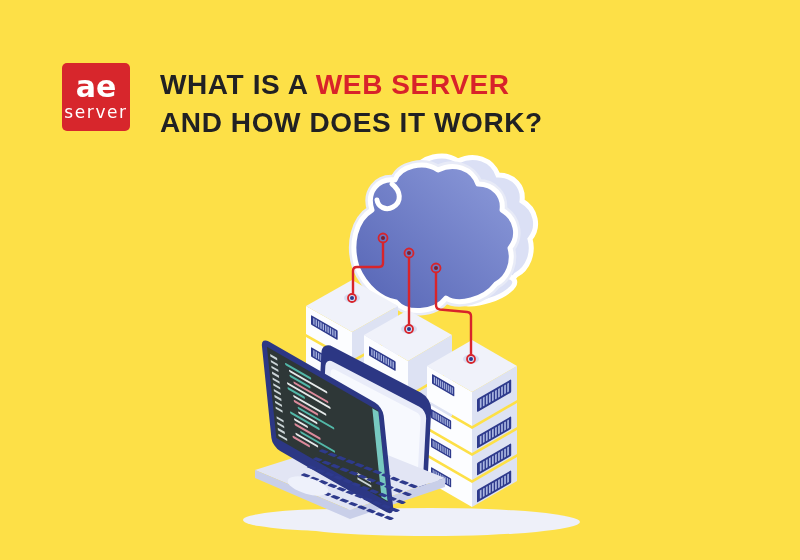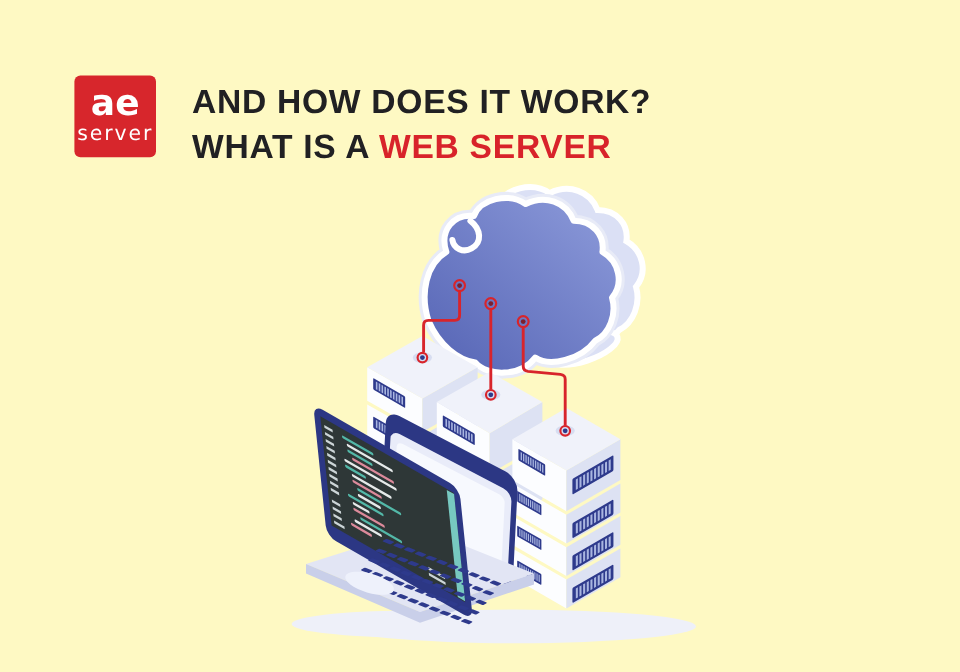--- a/index.html
+++ b/index.html
@@ -1,16 +1,16 @@
 <!DOCTYPE html>
 <html style="--logo-red: #d7262c; --title-dark: #212123; --title-red: #d8232a; --cloud-blue-dark: #5463b4; --cloud-blue-light: #8e9cdb; --cloud-shadow: #dbe0f5; --server-top: #f0f2fa; --server-left: #fcfdff; --server-right: #dde2f3; --vent-navy: #2e3a8c; --vent-stripe: #a9b5e0; --cable-red: #d8242b; --frame-navy: #2c3784; --screen-dark: #2e3737; --code-teal: #53b8a8; --code-white: #e6eaea; --code-pink: #dc8a9b; --accent-cyan: #7fd8cf; --laptop-body: #e2e5f4; --laptop-edge: #c9cfe9; --shadow-soft: #eef0f9; --port-base: #d7ddf1;"><head>
 <meta charset="utf-8">
 <style>
   html,body{margin:0;padding:0;background:#fff;}
-  .page{position:relative;width:800px;height:560px;background:#fef9c3;overflow:hidden;
+  .page{position:relative;width:800px;height:560px;background:#fde047;overflow:hidden;
         font-family:"Liberation Sans",sans-serif;}
   .illu{position:absolute;left:0;top:0;}
   .header{position:absolute;left:62px;top:63px;display:flex;align-items:flex-start;}
   .logo{width:68px;height:68px;background:var(--logo-red,#d7262c);border-radius:5px;
         display:flex;flex-direction:column;align-items:center;justify-content:center;
         color:#fff;flex:0 0 auto;}
   .logo-ae{font-family:"DejaVu Sans",sans-serif;font-weight:700;font-size:30px;line-height:28px;letter-spacing:0;}
   .logo-server{font-family:"DejaVu Sans",sans-serif;font-weight:400;font-size:17px;letter-spacing:1.6px;margin-top:1px;}
   .title{margin-left:30px;margin-top:3px;font-weight:700;font-size:28px;line-height:38px;
          color:var(--title-dark,#222);letter-spacing:0.6px;}
@@ -216,18 +216,18 @@
       <ellipse cx="308" cy="486" rx="21" ry="8" fill="#eef1fb" transform="rotate(16 308 486)"></ellipse>
     </g>
   </svg>
 
   <div class="header">
     <div class="logo">
       <div class="logo-ae">ae</div>
       <div class="logo-server">server</div>
     </div>
     <div class="title">
+      <div><span>WHAT IS A </span><span class="red">WEB SERVER</span></div>
       <div>AND HOW DOES IT WORK?</div>
-      <div><span>WHAT IS A </span><span class="red">WEB SERVER</span></div>
     </div>
   </div>
 
 </div>
 
 </body></html>

